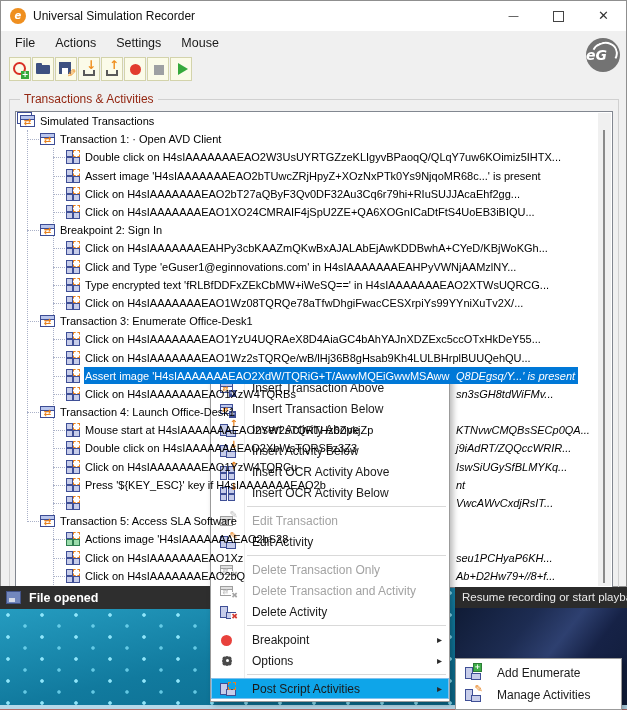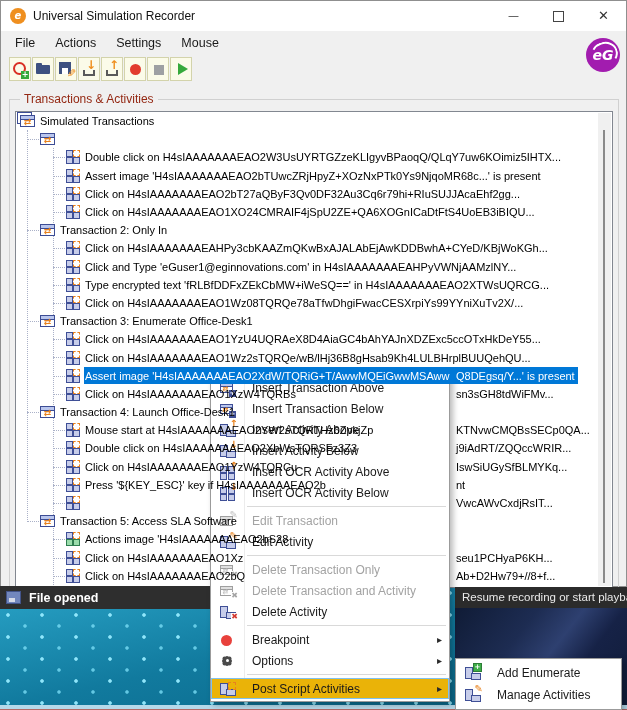--- a/index.html
+++ b/index.html
@@ -42,39 +42,39 @@
   .tbi-save-file::before{content:"";position:absolute;left:3px;top:4px;width:12px;height:12px;background:#3e5180;}
   .tbi-save-file i{position:absolute;left:6px;top:10px;width:6px;height:6px;background:#fff;}
   .tbi-save-file::after{content:"✎";position:absolute;right:0px;bottom:1px;color:#ef8f1f;font:bold 11px/11px "DejaVu Sans";transform:scaleX(-1);}
   .tbi-import::before,.tbi-export::before{content:"";position:absolute;left:4px;bottom:4px;width:12px;height:6px;border:2px solid #5a5a5a;border-top:none;box-sizing:border-box;}
   .tbi-import::after{content:"↓";position:absolute;left:7px;top:1px;color:#ef8f1f;font:bold 12px/12px "DejaVu Sans";}
   .tbi-export::after{content:"↑";position:absolute;left:7px;top:1px;color:#ef8f1f;font:bold 12px/12px "DejaVu Sans";}
   .tbi-record::before{content:"";position:absolute;left:5px;top:6px;width:11px;height:11px;border-radius:50%;background:#e23b2e;}
   .tbi-stop::before{content:"";position:absolute;left:6px;top:7px;width:10px;height:10px;background:#9ea0a3;}
   .tbi-play::before{content:"";position:absolute;left:7px;top:5px;width:0;height:0;border-left:10px solid #36a93c;border-top:6px solid transparent;border-bottom:6px solid transparent;}
   
-  #eglogo{position:absolute;right:6px;top:37px;width:34px;height:34px;border-radius:50%;background:#a21caf;
-          color:#fff;font:italic bold 14px/34px "DejaVu Sans",sans-serif;text-align:center;}
+  #eglogo{position:absolute;right:6px;top:37px;width:34px;height:34px;border-radius:50%;background:#737373;
+          color:#fff;font:italic bold 14px/34px "DejaVu Sans",sans-serif;}
   #eglogo::before{content:"";position:absolute;left:5px;top:4px;width:23px;height:20px;border:2px solid transparent;
           border-top-color:#fff;border-right-color:#fff;border-radius:50%;transform:rotate(-18deg);}
   
   #groupbox{position:absolute;left:8px;top:98px;width:610px;height:489px;border:1px solid #d0d0d0;box-sizing:border-box;}
   #gb-title{position:absolute;left:10px;top:-8px;background:#f0f0f0;padding:0 4px;font-size:12px;color:#942813;}
   #tree{position:absolute;left:14px;top:110px;width:598px;height:477px;background:#fff;
         border:1px solid #828790;box-sizing:border-box;overflow:hidden;}
   #sbtrack{position:absolute;right:1px;top:1px;bottom:1px;width:13px;background:#f0f0f0;}
   #sbthumb{position:absolute;right:6px;top:17px;bottom:3px;width:2px;background:#8a8a8a;}
   #tree-rows{position:absolute;left:0;top:0;right:14px;bottom:0;}
   .vline{position:absolute;border-left:1px dotted #aab1c8;z-index:0;}
   .trow{height:18.2px;display:flex;align-items:center;white-space:nowrap;position:relative;z-index:1;overflow:visible;}
   .lvl0{padding-left:4px;}.lvl1{padding-left:24px;}.lvl2{padding-left:50px;}
   .lvl1::before{content:"";position:absolute;left:11px;top:9px;width:12px;border-top:1px dotted #aab1c8;}
   .lvl2::before{content:"";position:absolute;left:37px;top:9px;width:12px;border-top:1px dotted #aab1c8;}
   .tlabel{margin-left:5px;font-size:11px;color:#000;position:relative;z-index:2;}
-  .tpost{position:absolute;left:440px;top:0;line-height:18.2px;font-size:11px;color:#000;z-index:2;}
+  .tpost{position:absolute;left:440px;top:0;line-height:18.2px;font-size:11px;color:#000;z-index:2;font-style:italic;}
   .selbar{position:absolute;left:68px;top:0.5px;bottom:0.5px;width:494px;background:#0078d7;z-index:1;}
   .sel .tlabel,.sel .tpost{color:#fff;}
   
   .ticon-tx{width:15px;height:12px;border:1px solid #3c4c94;background:#fff;position:relative;flex:none;box-sizing:border-box;z-index:2;}
   .ticon-tx::before{content:"";position:absolute;left:0;right:0;top:0;height:3px;background:#b9c6ee;border-bottom:1px solid #3c4c94;}
   .ticon-tx .arr{position:absolute;left:0px;top:1px;width:13px;color:#e8821e;font:bold 9px/10px "DejaVu Sans",sans-serif;text-align:center;}
   .ticon-tx.root{box-shadow:-3px -3px 0 -1px #fff,-3px -3px 0 0 #3c4c94;}
   .ticon-act{width:14px;height:14px;position:relative;flex:none;z-index:2;}
   .ticon-act .sq{position:absolute;width:5px;height:5px;background:#c7cdea;border:1px solid #3f4f96;box-sizing:content-box;}
   .ticon-act .tl{left:0;top:0;}.ticon-act .bl{left:0;top:7px;}.ticon-act .br{left:7px;top:7px;}
@@ -85,21 +85,21 @@
   .fo-ico{width:13px;height:11px;background:#7287bd;border:1px solid #43548a;margin:0 8px 0 6px;position:relative;flex:none;}
   .fo-ico::after{content:"";position:absolute;left:2px;bottom:1px;width:6px;height:4px;background:#d8dce8;}
   #fileopened span.txt{color:#fff;font-weight:bold;font-size:12.5px;}
   #tooltip{position:absolute;left:455px;top:587px;width:172px;height:21px;background:#2b2b2b;
            color:#e9e9e9;font-size:11.5px;line-height:21px;padding-left:7px;box-sizing:border-box;white-space:nowrap;overflow:hidden;}
   
   #cmenu{position:absolute;left:210px;top:374px;width:240px;background:#ffffff;border:1px solid #9b9b9b;
          box-sizing:border-box;padding:2px 0;box-shadow:3px 3px 6px rgba(0,0,0,.28);}
   #cmenu::before{content:"";position:absolute;left:33px;top:2px;bottom:2px;width:1px;background:#ececec;}
   .mitem{height:21px;display:flex;align-items:center;padding:0 7px 0 8px;font-size:12px;color:#1a1a1a;position:relative;}
-  .mitem.hl{background:#eab308;outline:1px solid #7fc1ee;outline-offset:-1px;text-align:center;}
+  .mitem.hl{background:#0ea5e9;outline:1px solid #7fc1ee;outline-offset:-1px;text-align:center;}
   .mitem.disabled{color:#a3a3a3;}
   .mitem.disabled .mi{filter:grayscale(1) opacity(.55);}
   .mlabel{margin-left:16px;}
   .marrow{margin-left:auto;font-family:"DejaVu Sans",sans-serif;font-size:10px;color:#2a2a2a;}
   .msep{height:1px;background:#d9d9d9;margin:3px 3px 3px 36px;}
   
   .mi{width:17px;height:16px;position:relative;flex:none;}
   .mi span{position:absolute;box-sizing:content-box;}
   .b-tx .p1{left:1px;top:3px;width:11px;height:8px;border:1px solid #3f4f96;background:#fff;}
   .b-tx .p1::before{content:"";position:absolute;left:0;right:0;top:0;height:2px;background:#b9c6ee;border-bottom:1px solid #3f4f96;}
@@ -195,20 +195,21 @@
       <div class="trow lvl0">
             <span class="ticon-tx root">
               <span class="arr">⇄</span>
             </span>
             <span class="tlabel">Simulated Transactions</span>
           </div>
           <div class="trow lvl1">
             <span class="ticon-tx">
               <span class="arr">⇄</span>
             </span>
+            <span class="tlabel">Transaction 1: · Open AVD Client</span>
           </div>
           <div class="trow lvl2">
             <span class="ticon-act">
               <span class="sq tl"></span>
               <span class="sq tr"></span>
               <span class="sq bl"></span>
               <span class="sq br"></span>
             </span>
             <span class="tlabel">Double click on H4sIAAAAAAAEAO2W3UsUYRTGZzeKLIgyvBPaoqQ/QLqY7uw6KOimiz5IHTX...</span>
           </div>
@@ -236,21 +237,21 @@
               <span class="sq tr"></span>
               <span class="sq bl"></span>
               <span class="sq br"></span>
             </span>
             <span class="tlabel">Click on H4sIAAAAAAAEAO1XO24CMRAIF4jSpU2ZE+QA6XOGnICaDtFtS4UoEB3iBIQU...</span>
           </div>
           <div class="trow lvl1">
             <span class="ticon-tx">
               <span class="arr">⇄</span>
             </span>
-            <span class="tlabel">Transaction 2: Only In</span>
+            <span class="tlabel">Breakpoint 2: Sign In</span>
           </div>
           <div class="trow lvl2">
             <span class="ticon-act">
               <span class="sq tl"></span>
               <span class="sq tr"></span>
               <span class="sq bl"></span>
               <span class="sq br"></span>
             </span>
             <span class="tlabel">Click on H4sIAAAAAAAEAHPy3cbKAAZmQKwBxAJALAbEjAwKDDBwhA+CYeD/KBjWoKGh...</span>
           </div>

